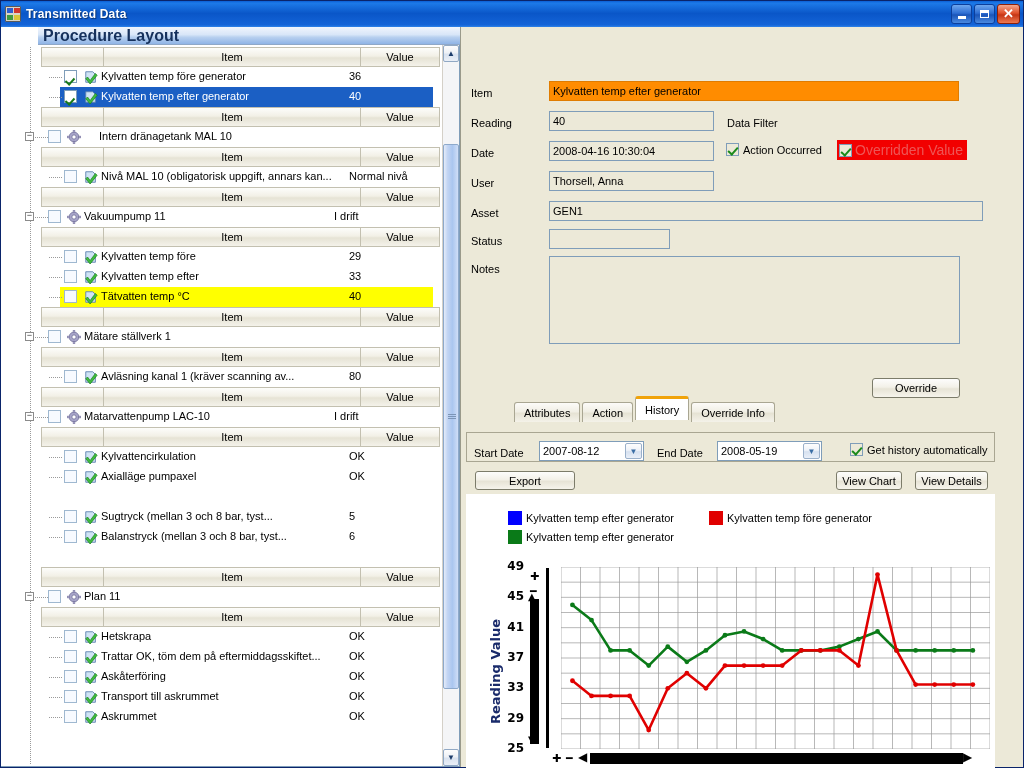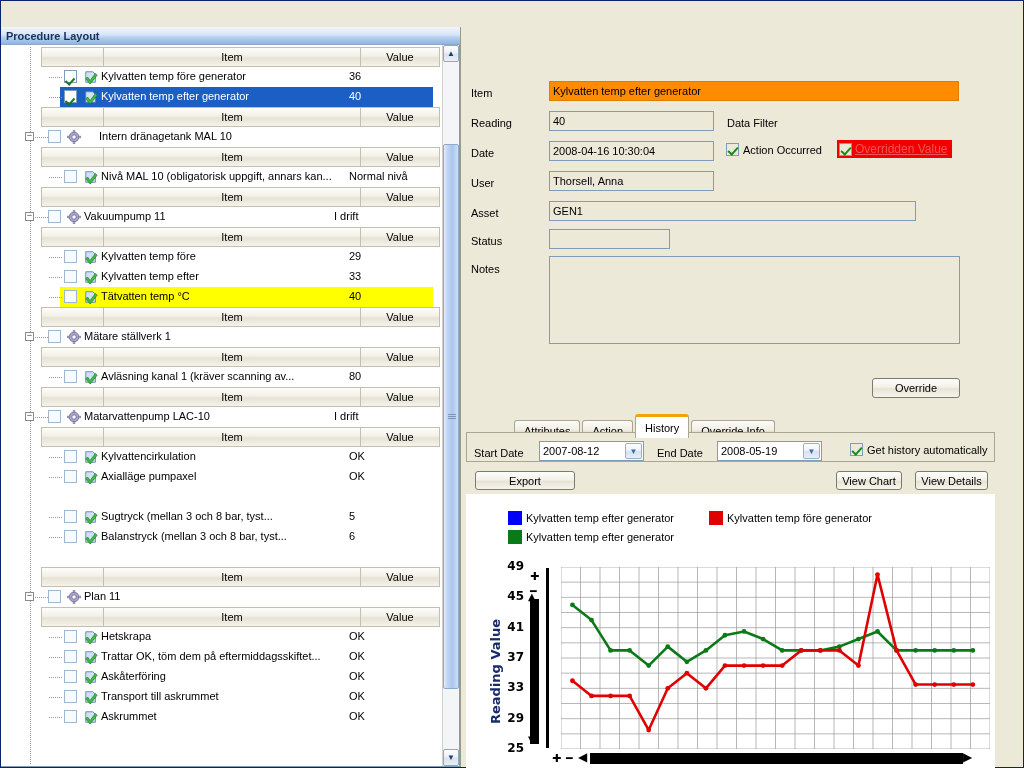--- a/index.html
+++ b/index.html
@@ -73,21 +73,21 @@
   #content { position:absolute; top:26px; left:0; right:0; bottom:0; display:flex; }
   #left-pane  { width:460px; position:relative; background:#fff; border-right:1px solid #9a9a8a; }
   #right-pane { flex:1; position:relative; background:#ece9d8; }
 
   .pane-header {
     height:18px;
     background: linear-gradient(180deg,#e9f0fb 0%,#cfe0f6 40%,#a9c8ee 55%,#7fa9e2 100%);
     border-bottom:1px solid #8fa8c8;
     display:flex; align-items:center;
     padding-left:5px;
-    font-weight:bold; font-size:11px; color:#16315c;
+    font-weight:bold; font-size:16px; color:#16315c;margin-left:37px;
   }
   #left-pane .pane-header { background: linear-gradient(180deg,#f1f5fc 0%,#d8e6f8 45%,#b8d0ef 60%,#8fb4e6 100%); }
 
   
   #tree-wrap {
     position:absolute; top:18px; left:0; right:0; bottom:0;
     background:#fff;
     border:1px solid #7f9db9; border-top:none; border-left:none;
     overflow:hidden;
   }
@@ -197,21 +197,21 @@
     width:13px; height:13px; border:1px solid #7f9db9; background:#ece9d8;
     position:relative; flex:none;
   }
   .chk-sm.checked::after {
     content:""; position:absolute; left:3px; top:1px;
     width:4px; height:8px;
     border:solid #1a8a1a; border-width:0 2px 2px 0;
     transform: rotate(42deg);
   }
   .red-badge { background:#f20000; padding:2px 4px 2px 2px; display:flex; align-items:center; gap:3px; }
-  .red-badge .lbl { color:#e55; font-size:12px;text-decoration:underline; }
+  .red-badge .lbl { color:#e55; font-size:14px; }
 
   #notes {
     position:absolute; background:#ece9d8; border:1px solid #7f9db9;
   }
   .btn {
     background: linear-gradient(180deg,#fdfdfc 0%,#f3f1e8 45%,#e7e4d6 55%,#f6f4ec 100%);
     border:1px solid #7c7c6a; border-radius:3px;
     font-size:11px; color:#000;
     display:flex; align-items:center; justify-content:center;
     position:absolute; cursor:default;
@@ -279,20 +279,40 @@
   .vslider { position:absolute; background:#000; }
   .hslider { position:absolute; background:#000; }
   .tiny { position:absolute; font-size:11px; font-weight:bold; color:#000;
           font-family:"DejaVu Sans", sans-serif; }
 </style>
 </head>
 <body>
 
 <div id="window">
 
+  <div id="titlebar">
+    <div id="title-icon">
+      <span class="q q1"></span>
+        <span class="q q2"></span>
+        <span class="q q3"></span>
+        <span class="q q4"></span>
+    </div>
+    <span id="title-text">Transmitted Data</span>
+    <div id="win-buttons">
+      <div class="win-btn">
+          <span class="glyph-min"></span>
+        </div>
+      <div class="win-btn">
+          <span class="glyph-restore"></span>
+        </div>
+      <div class="win-btn close">
+          <span class="glyph-close">✕</span>
+        </div>
+    </div>
+  </div>
 
   <div id="content">
 
     <div id="left-pane">
       <div class="pane-header">Procedure Layout</div>
 
       <div id="tree-wrap">
         <div id="tree">
           <div id="guide-v"></div>
 
@@ -660,35 +680,35 @@
         </div>
 
         <div class="frow" style="left:10px; top:128px;">
           <span class="flabel">User</span>
         </div>
         <div class="fbox" style="position:absolute; left:88px; top:126px; width:165px;">Thorsell, Anna</div>
 
         <div class="frow" style="left:10px; top:158px;">
           <span class="flabel">Asset</span>
         </div>
-        <div class="fbox" style="position:absolute; left:88px; top:156px; width:367px;">GEN1</div>
+        <div class="fbox" style="position:absolute; left:88px; top:156px; width:434px;">GEN1</div>
 
         <div class="frow" style="left:10px; top:186px;">
           <span class="flabel">Status</span>
         </div>
         <div class="fbox" style="position:absolute; left:88px; top:184px; width:121px;"></div>
 
         <div class="frow" style="left:10px; top:214px;">
           <span class="flabel">Notes</span>
         </div>
         <div id="notes" style="left:88px; top:211px; width:411px; height:88px;"></div>
 
         <div class="btn" style="left:411px; top:333px; width:88px; height:20px;">Override</div>
 
-        <div id="tabstrip" style="left:5px; top:369px; width:520px;padding-left:48px;">
+        <div id="tabstrip" style="left:5px; top:351px; width:520px;padding-left:48px;">
             <div class="tab">Attributes</div>
             <div class="tab">Action</div>
             <div class="tab active">History</div>
             <div class="tab">Override Info</div>
           </div>
 
         <div id="tabpanel" style="left:5px; top:387px; width:529px; height:30px;"></div>
 
         <div class="frow" style="left:13px; top:398px;">
           <span class="flabel">Start Date</span>

